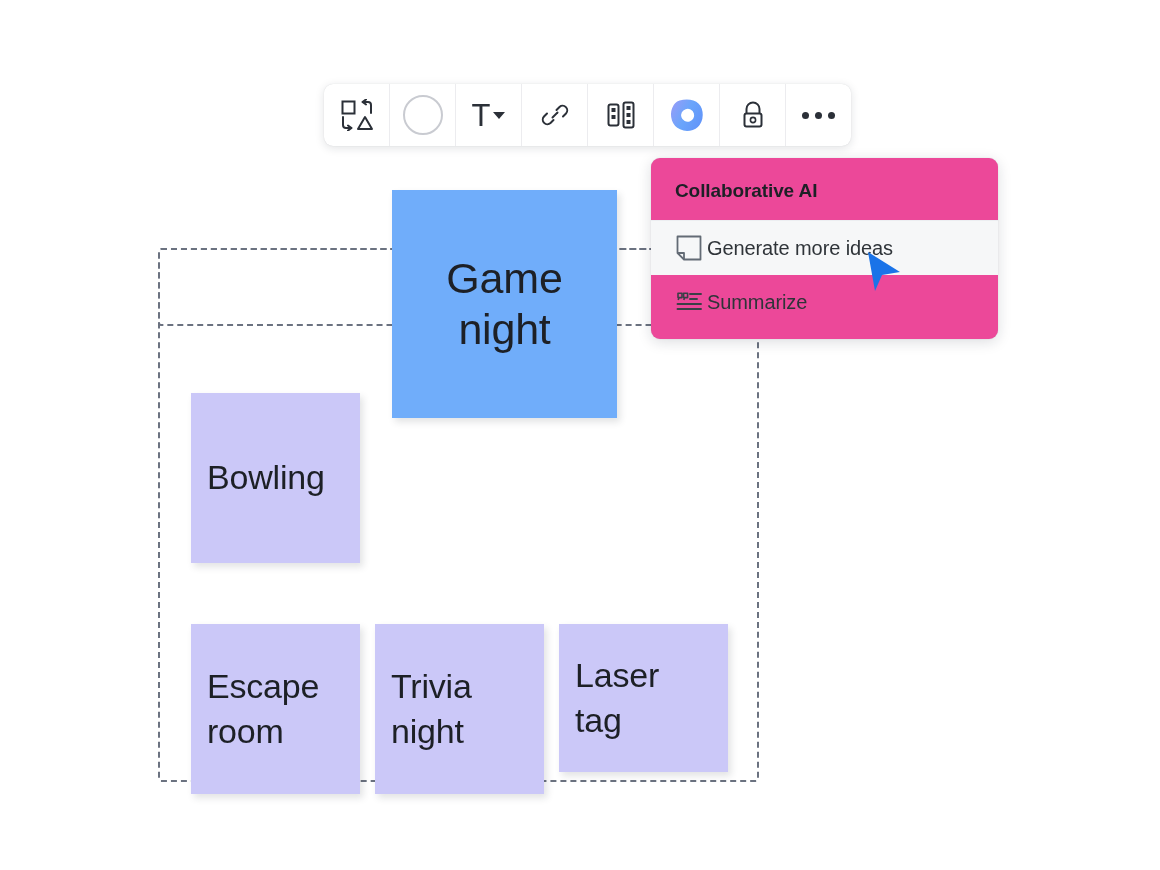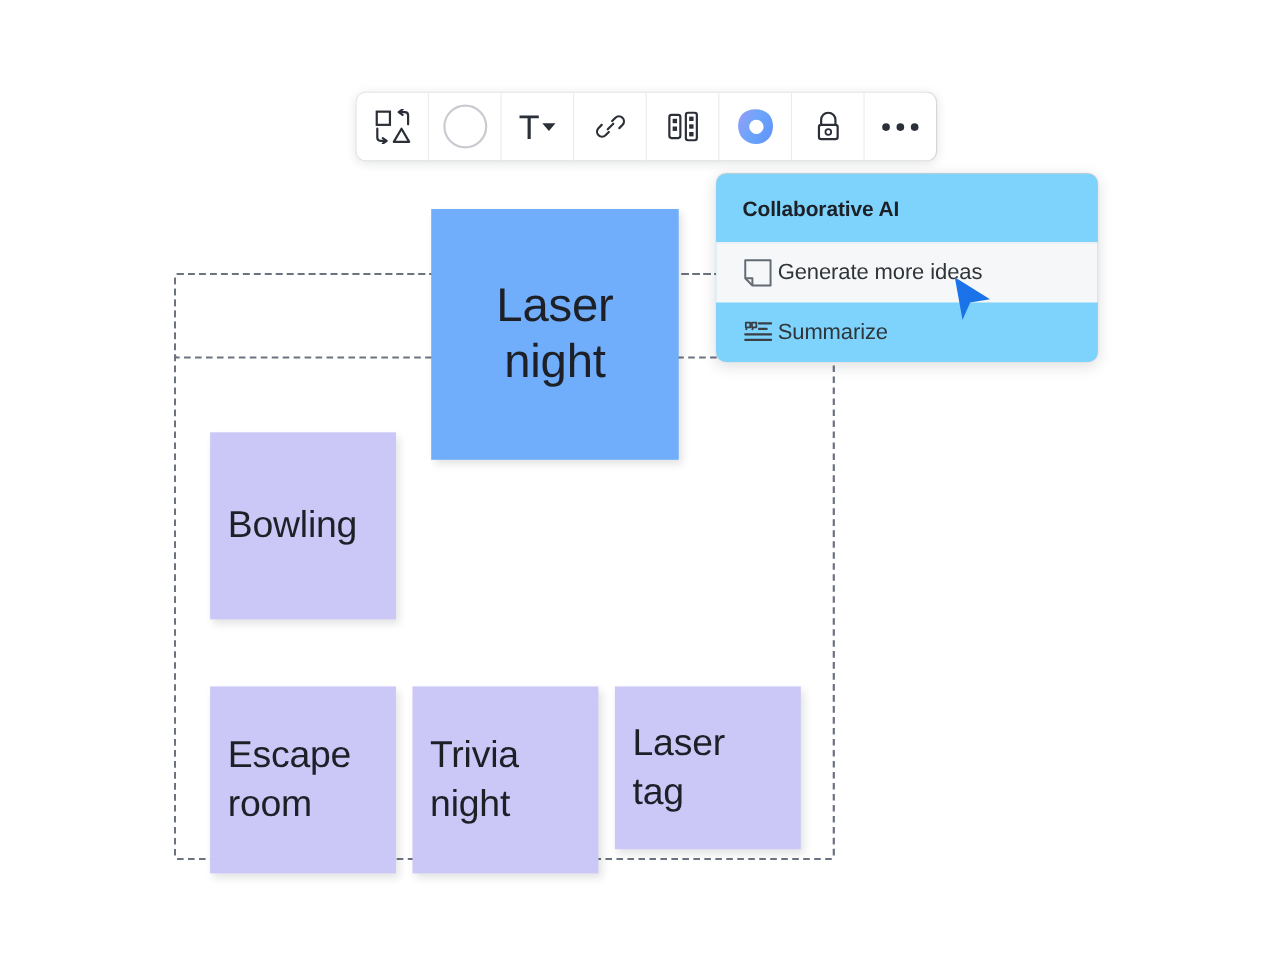--- a/index.html
+++ b/index.html
@@ -163,24 +163,25 @@
     background: #2b3038;
     display: block;
   }
 
   
   .ai-panel {
     position: absolute;
     left: 651px;
     top: 158px;
     width: 347px;
-    background: #7dd3fc;
+    background: #ec4899;
     border-radius: 9px;
     box-shadow: 0 3px 14px rgba(23, 30, 45, 0.15), 0 0 1px rgba(23,30,45,0.2);
     z-index: 5;
+    padding-bottom: 10px;
     overflow: hidden;
   }
   .panel-header {
     font-size: 19px;
     font-weight: bold;
     color: #1d2026;
     padding: 22px 24px 18px 24px;
     border-bottom: 1px solid #eceef1;
     letter-spacing: -0.1px;
   }
@@ -236,21 +237,21 @@
 </style>
 </head>
 <body>
 
 <div class="canvas">
 
   <div class="frame frame-outer"></div>
   <div class="frame frame-inner"></div>
 
   <div class="note note-blue note-game">
-    <span>Laser night</span>
+    <span>Game night</span>
   </div>
   <div class="note note-purple note-bowling">
     <span>Bowling</span>
   </div>
   <div class="note note-purple note-escape">
     <span>Escape room</span>
   </div>
   <div class="note note-purple note-trivia">
     <span>Trivia night</span>
   </div>

